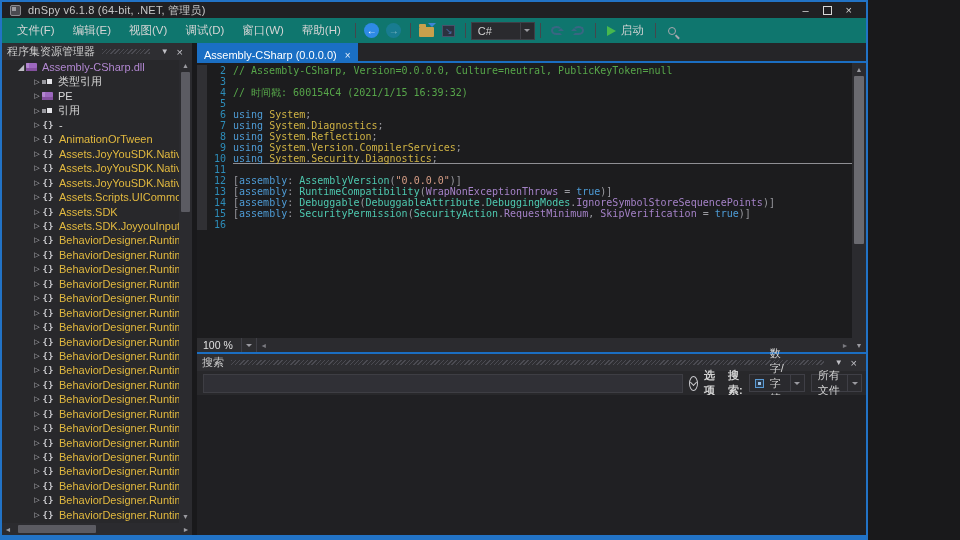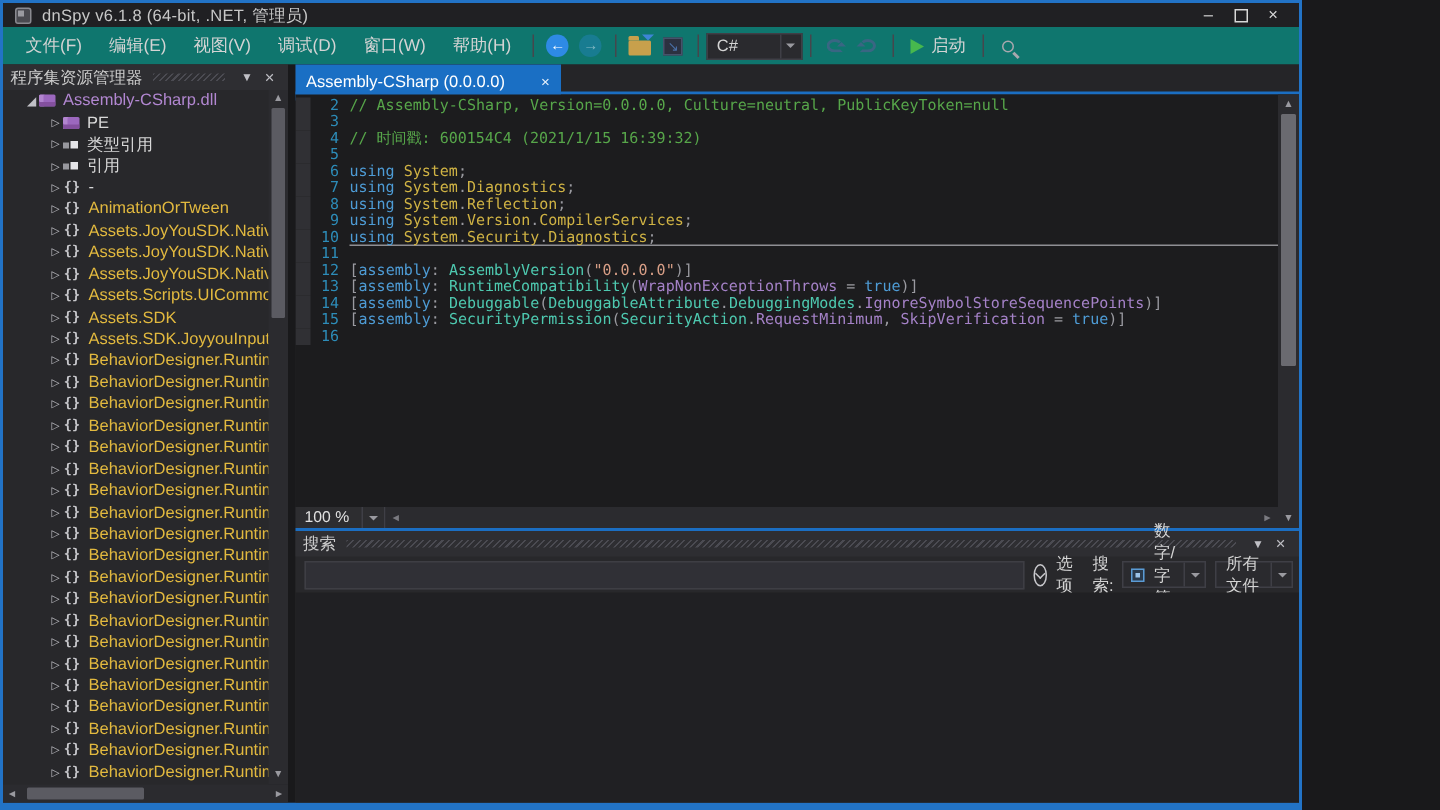--- a/index.html
+++ b/index.html
@@ -78,21 +78,21 @@
   .hscroll { height:12px; flex:none; background:#2b2b2f; display:flex; align-items:center; }
   .hscroll .arr { width:12px; text-align:center; font-size:7px; color:#9a9aa0; }
   .hscroll .track { flex:1; height:100%; position:relative; }
   .hscroll .hthumb { position:absolute; top:2px; height:8px; background:#5b5b62; border-radius:1px; }
 
   #splitter { width:5px; flex:none; background:#19191b; }
 
   
   #right { flex:1; display:flex; flex-direction:column; min-width:0; }
   #tabbar { height:18px; flex:none; display:flex; background:#252528; }
-  #tab-active { background:#1a6fc4; color:#ffffff; display:flex; align-items:center; padding:12px 7px; font-size:11px; gap:24px; }
+  #tab-active { background:#1a6fc4; color:#ffffff; display:flex; align-items:center; padding:12px 7px; font-size:11px; gap:8px; }
   #tab-active .tx { font-size:10px; color:#e8f1fb; }
   .blueline { height:2px; background:#1b6ec2; flex:none; }
 
   #editor-area { flex:1; display:flex; min-height:0; background:#1c1c1e; }
   #editor-col { flex:1; display:flex; flex-direction:column; min-width:0; }
   #code { flex:1; overflow:hidden; font-family:"DejaVu Sans Mono", monospace; font-size:10px; padding-top:2px; }
   .cline { height:11px; line-height:11px; display:flex; white-space:pre; }
   .gmargin { width:10px; flex:none; background:#303034; }
   .lnum { width:26px; flex:none; text-align:right; padding-right:7px; color:#2d8cb8; }
   .ctext { flex:1; }
@@ -111,21 +111,21 @@
   #ed-vscroll .arr { height:13px; line-height:13px; font-size:7px; color:#9a9aa0; flex:none; }
   #ed-thumb { width:10px; height:168px; background:#6a6a70; border-radius:1px; }
   #ed-vscroll .spacer { flex:1; }
 
   
   #search { height:181px; flex:none; display:flex; flex-direction:column; background:#28282b; }
   #search-controls { height:24px; flex:none; display:flex; align-items:center; padding:0 4px 0 6px; gap:6px; }
   #search-input { width:480px; height:19px; background:#303036; border:1px solid #3e3e44; color:#d4d4d4; font-size:11px; padding:0 5px; outline:none; flex:none; }
   .opt-circle { width:15px; height:15px; border:1px solid #c8c8cc; border-radius:50%; display:flex; align-items:center; justify-content:center; }
   .opt-circle .chev { width:5px; height:5px; border-right:1.5px solid #c8c8cc; border-bottom:1.5px solid #c8c8cc; transform:rotate(45deg); margin-top:-2px; }
-  .lbl { color:#d4d4d4; font-size:11px; }
+  .lbl { color:#d4d4d4; font-size:11px;font-weight:bold; }
   #combo-type { width:92px; } #combo-scope { width:92px; }
   .litico { width:9px; height:9px; border:1px solid #5b9bd5; background:#2a3a4c; margin-left:5px; position:relative; flex:none; }
   .litico::after { content:""; position:absolute; inset:2px; background:#9cc3e8; }
   #search-results { flex:1; background:#202023; }
 </style>
 </head>
 <body>
 
 <div id="window">
   <div id="inner">
@@ -192,27 +192,27 @@
         </div>
         <div id="tree-wrap">
           <div id="tree">
               <div class="trow lv0">
                 <span class="exp open">◢</span>
                 <span class="ticon i-mod"></span>
                 <span class="tlabel t-purple">Assembly-CSharp.dll</span>
               </div>
               <div class="trow lv1">
                 <span class="exp">▷</span>
+                <span class="ticon i-ref"></span>
+                <span class="tlabel t-plain">类型引用</span>
+              </div>
+              <div class="trow lv1">
+                <span class="exp">▷</span>
                 <span class="ticon i-mod"></span>
                 <span class="tlabel t-plain">PE</span>
-              </div>
-              <div class="trow lv1">
-                <span class="exp">▷</span>
-                <span class="ticon i-ref"></span>
-                <span class="tlabel t-plain">类型引用</span>
               </div>
               <div class="trow lv1">
                 <span class="exp">▷</span>
                 <span class="ticon i-ref"></span>
                 <span class="tlabel t-plain">引用</span>
               </div>
               <div class="trow lv1">
                 <span class="exp">▷</span>
                 <span class="ticon i-ns">{}</span>
                 <span class="tlabel t-plain">-</span>

